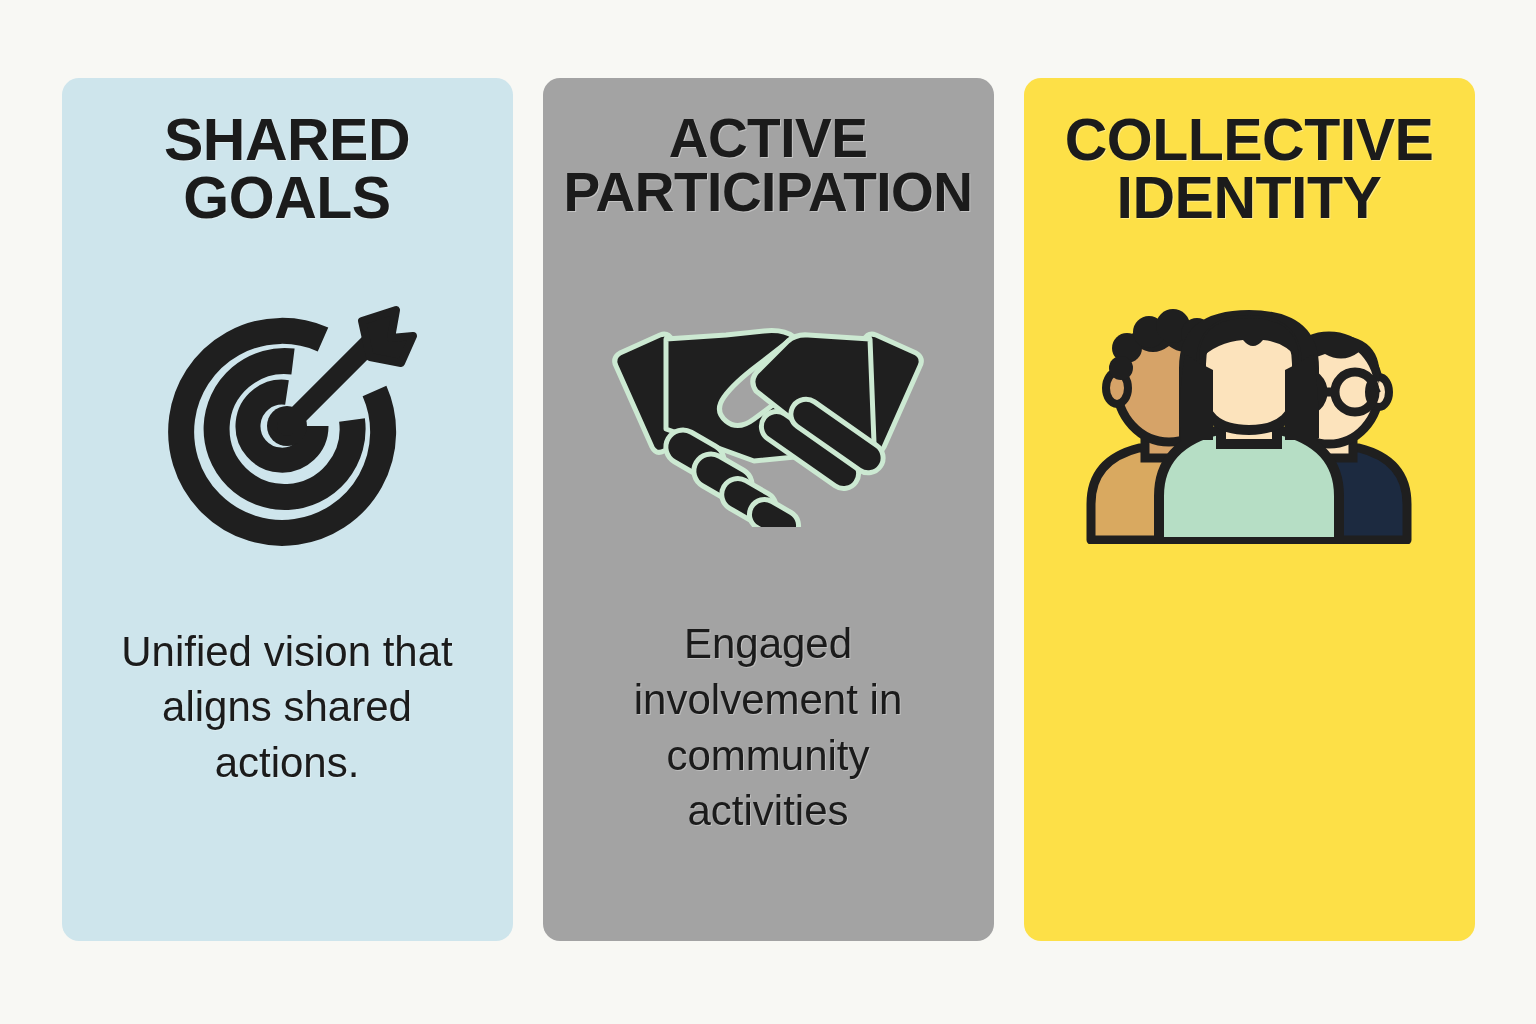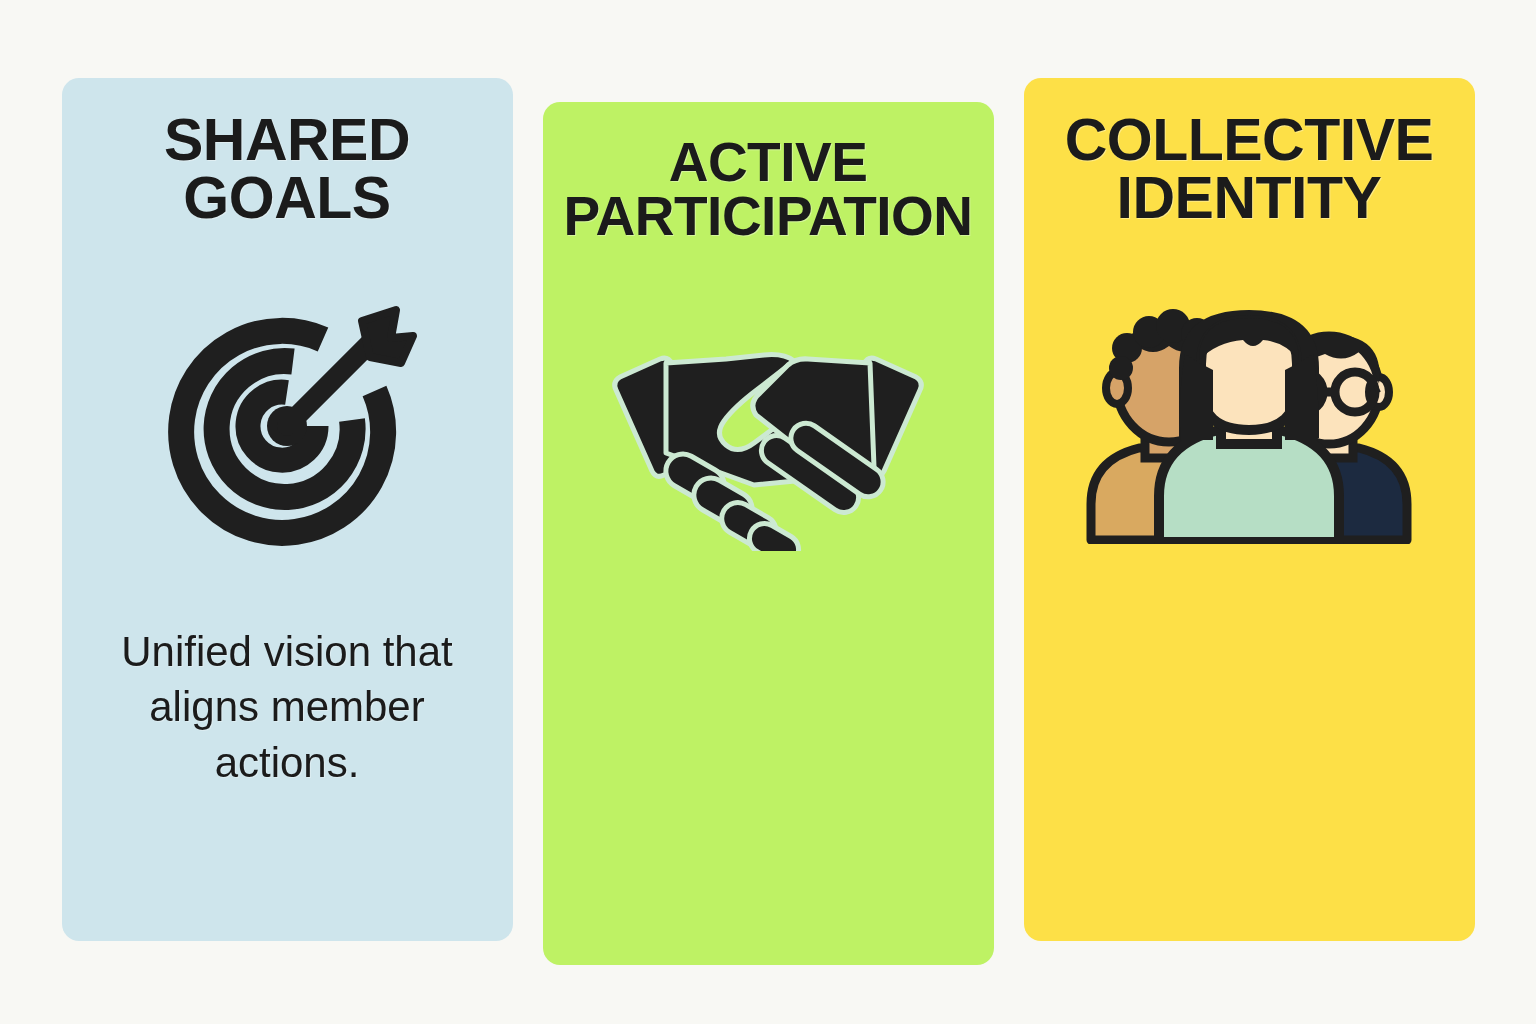--- a/index.html
+++ b/index.html
@@ -37,21 +37,21 @@
     padding: 34px 18px 20px 18px;
     display: flex;
     flex-direction: column;
     align-items: center;
     position: relative;
     overflow: hidden;
     gap: 48px;
   }
 
   .card-blue   { background: #CEE5EC; }
-  .card-green  { background: #bef264; margin-top: 24px; }
+  .card-green  { background: #a3a3a3; }
   .card-orange { background: #fde047; }
 
   .card-title {
     font-family: "Liberation Sans", "DejaVu Sans", sans-serif;
     font-weight: 700;
     font-size: 59px;
     line-height: 0.98;
     letter-spacing: -0.5px;
     color: #1B1B1B;
     text-align: center;
@@ -113,21 +113,21 @@
 
           <circle cx="131" cy="131" r="20" fill="#1F1F1F"></circle>
 
           <line x1="131" y1="131" x2="223" y2="39" stroke="#1F1F1F" stroke-width="20" stroke-linecap="round"></line>
 
           <path d="M 206 26 L 240 15 L 235 43 L 257 41 L 245 68 L 214 62 Z" fill="#1F1F1F" stroke="#1F1F1F" stroke-width="8" stroke-linejoin="round"></path>
         </svg>
       </span>
     </div>
 
-    <p class="card-body body-wrap-mid">Unified vision that aligns member actions.</p>
+    <p class="card-body body-wrap-mid">Unified vision that aligns shared actions.</p>
   </div>
 
   <div class="card card-green">
     <h2 class="card-title title-tight">ACTIVE
 PARTICIPATION</h2>
 
     <div class="icon-zone">
       <span>
         <svg width="320" height="218" viewBox="0 0 320 218" aria-hidden="true">
           <g fill="#1F1F1F" stroke="#CCE9D2" stroke-width="5" stroke-linejoin="round">
@@ -150,20 +150,21 @@
             <rect x="112" y="176" width="58" height="32" rx="16" transform="rotate(30 141 192)"></rect>
             <rect x="140" y="196" width="52" height="30" rx="15" transform="rotate(30 166 211)"></rect>
 
             <rect x="146" y="126" width="112" height="30" rx="15" transform="rotate(35 202 141)"></rect>
             <rect x="176" y="112" width="106" height="30" rx="15" transform="rotate(35 229 127)"></rect>
           </g>
         </svg>
       </span>
     </div>
 
+    <p class="card-body body-wrap-narrow">Engaged involvement in community activities</p>
   </div>
 
   <div class="card card-orange">
     <h2 class="card-title">COLLECTIVE
 IDENTITY</h2>
 
     <div class="icon-zone">
       <span>
         <svg width="352" height="236" viewBox="0 0 352 236" aria-hidden="true">
 

